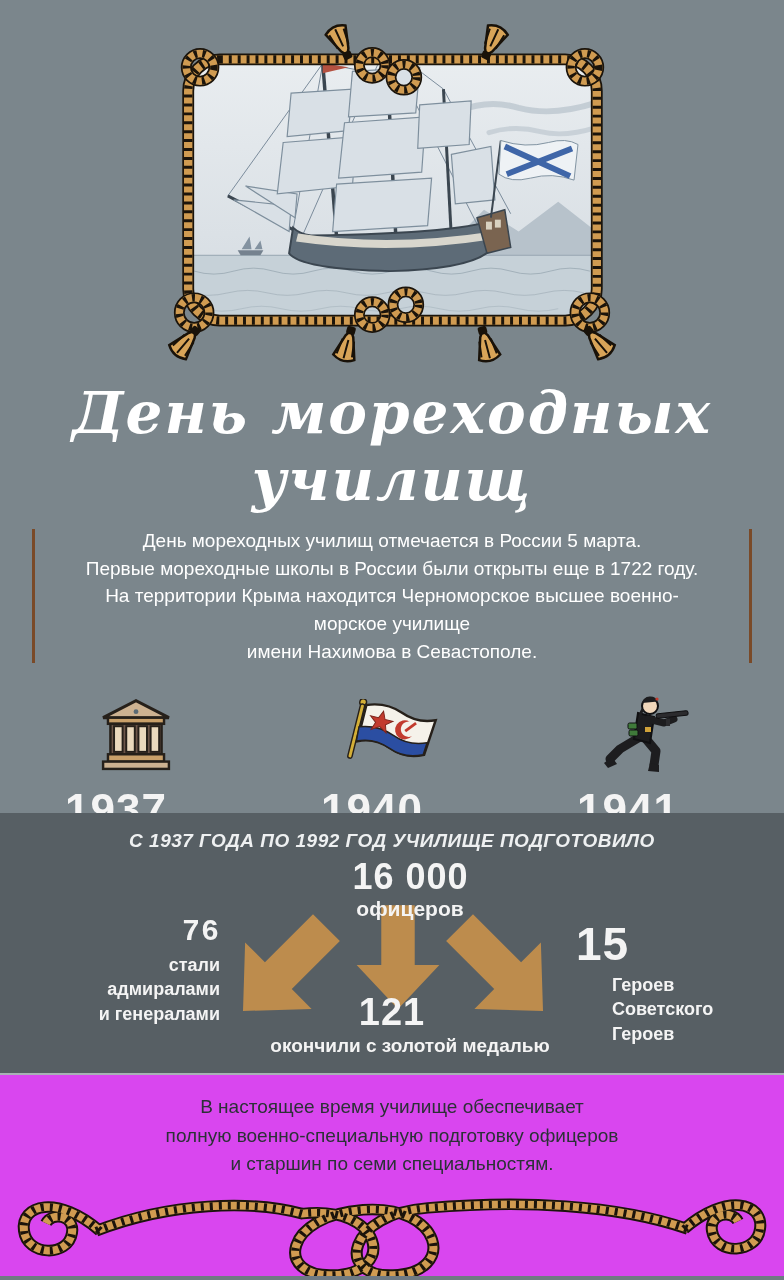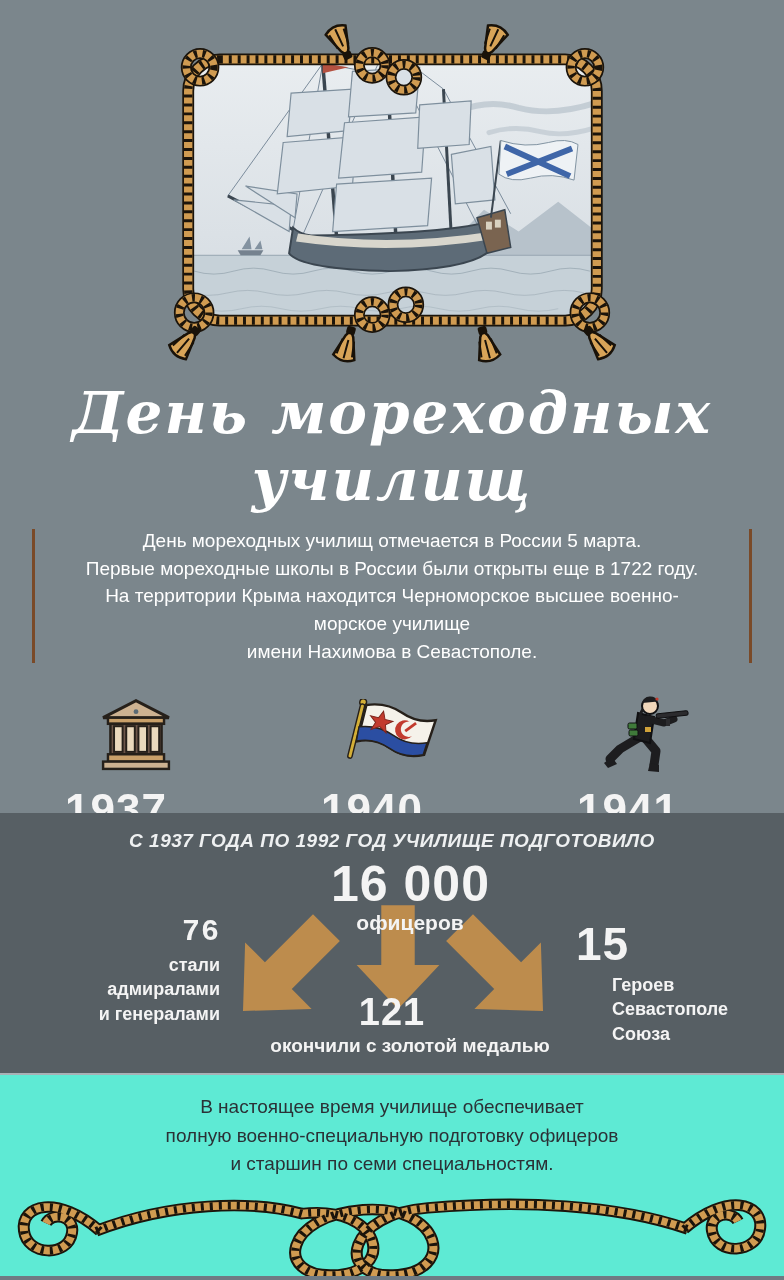--- a/index.html
+++ b/index.html
@@ -34,33 +34,33 @@
   .band{position:relative;height:260px;background:#575f64;color:#f4f4f4;}
   .band-heading{
     padding-top:17px;text-align:center;font-size:19px;font-weight:700;
     letter-spacing:.5px;color:#eef0f1;font-style:italic;
   }
   .arrows{position:absolute;left:0;top:0;}
   .stat{position:absolute;}
   .stat-value{font-weight:800;letter-spacing:1px;line-height:1;}
   .stat-label{font-weight:700;white-space:pre-line;padding-left:36px;}
   .stat-total{left:0;right:0;top:46px;text-align:center;}
-  .stat-total .stat-value{font-size:50px;padding-left:37px;}
+  .stat-total .stat-value{font-size:36px;padding-left:37px;}
   .stat-total .stat-label{font-size:21px;margin-top:2px;}
   .stat-left{top:104px;left:20px;width:200px;text-align:right;}
   .stat-left .stat-value{font-size:30px;font-family:Liberation Mono, monospace;}
   .stat-left .stat-label{font-size:18px;line-height:1.35;margin-top:6px;}
   .stat-right{top:108px;left:576px;width:200px;text-align:left;}
   .stat-right .stat-value{font-size:46px;}
   .stat-right .stat-label{font-size:18px;line-height:1.35;margin-top:6px;}
   .stat-bottom{left:0;right:0;top:180px;text-align:center;}
   .stat-bottom .stat-value{font-size:38px;}
   .stat-bottom .stat-label{font-size:19px;margin-top:4px;}
   
-  .footer{position:relative;height:207px;background:#5eead4;border-top:2px solid #a9b1b6;box-sizing:border-box;}
+  .footer{position:relative;height:207px;background:#d946ef;border-top:2px solid #a9b1b6;box-sizing:border-box;}
   .footer-text{
     padding-top:18px;text-align:center;font-size:19px;line-height:1.5;
     color:#2b3136;white-space:pre-line;
   }
   .flourish{display:block;margin:2px auto 0;}
   .bottom-strip{position:absolute;left:0;right:0;bottom:0;height:4px;background:#6f7a83;}
 </style>
 </head>
 <body>
 
@@ -290,21 +290,21 @@
 
   <div class="stat stat-left">
     <div class="stat-value">76</div>
     <div class="stat-label">стали адмиралами
 и генералами</div>
   </div>
 
   <div class="stat stat-right">
     <div class="stat-value">15</div>
     <div class="stat-label">Героев
-Севастополе Союза</div>
+Советского Героев</div>
   </div>
 
   <div class="stat stat-bottom">
     <div class="stat-value">121</div>
     <div class="stat-label">окончили с золотой медалью</div>
   </div>
 </div>
 
 <div class="footer">
   <div class="footer-text">В настоящее время училище обеспечивает

